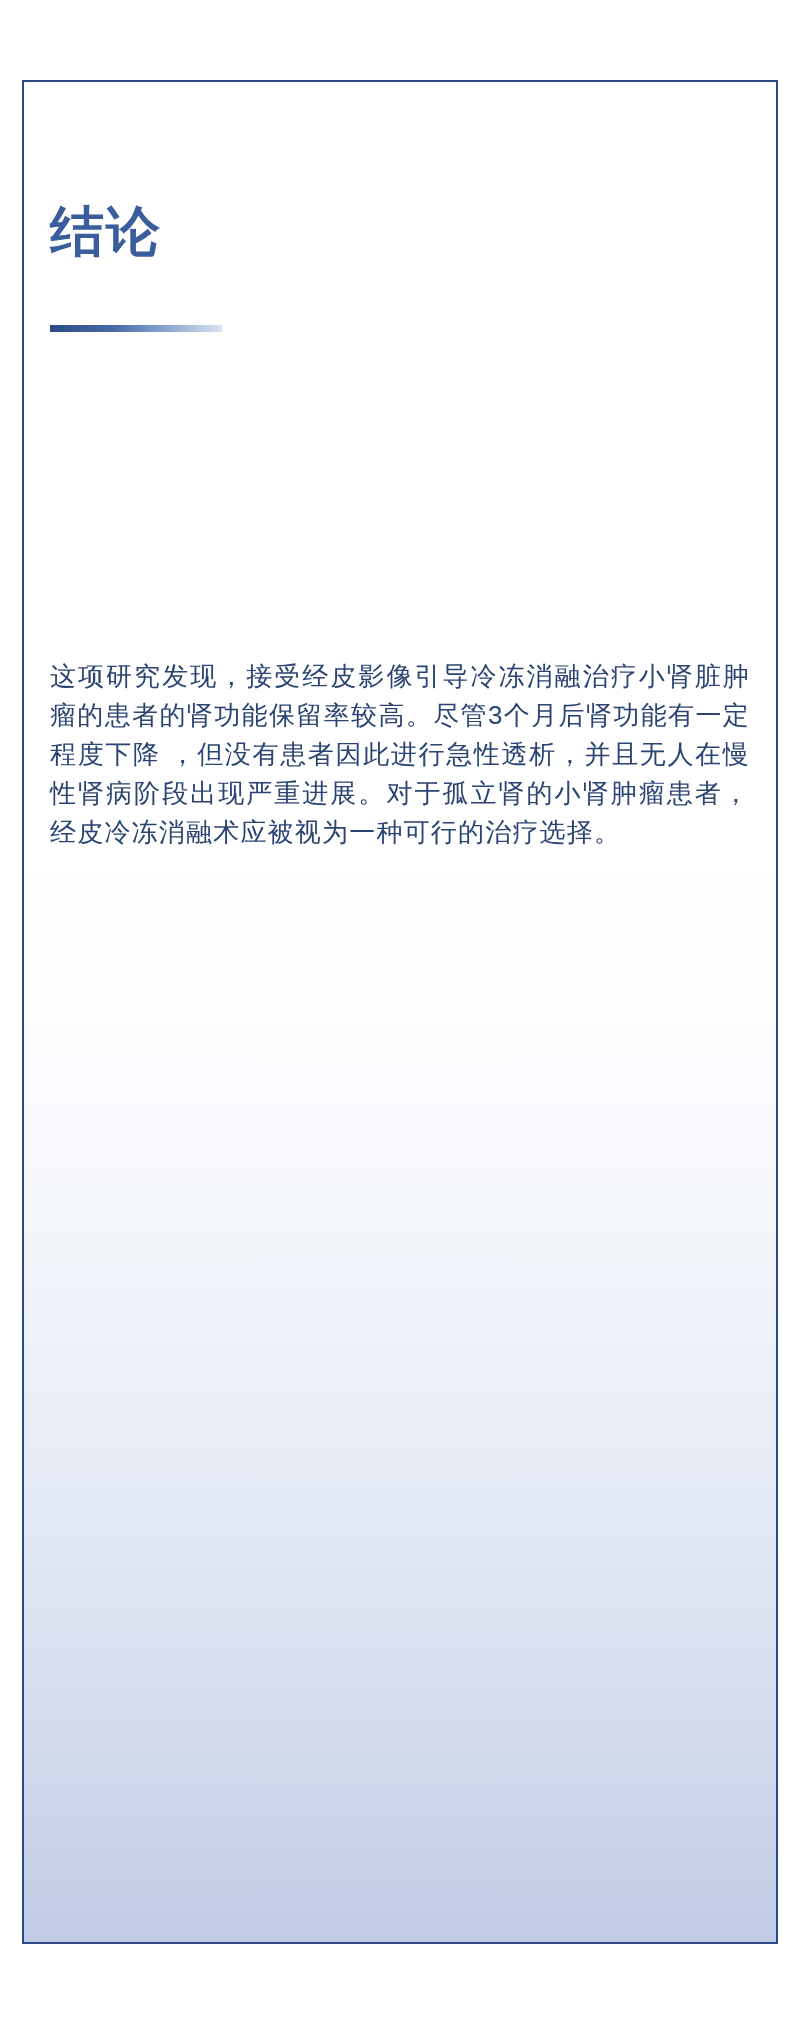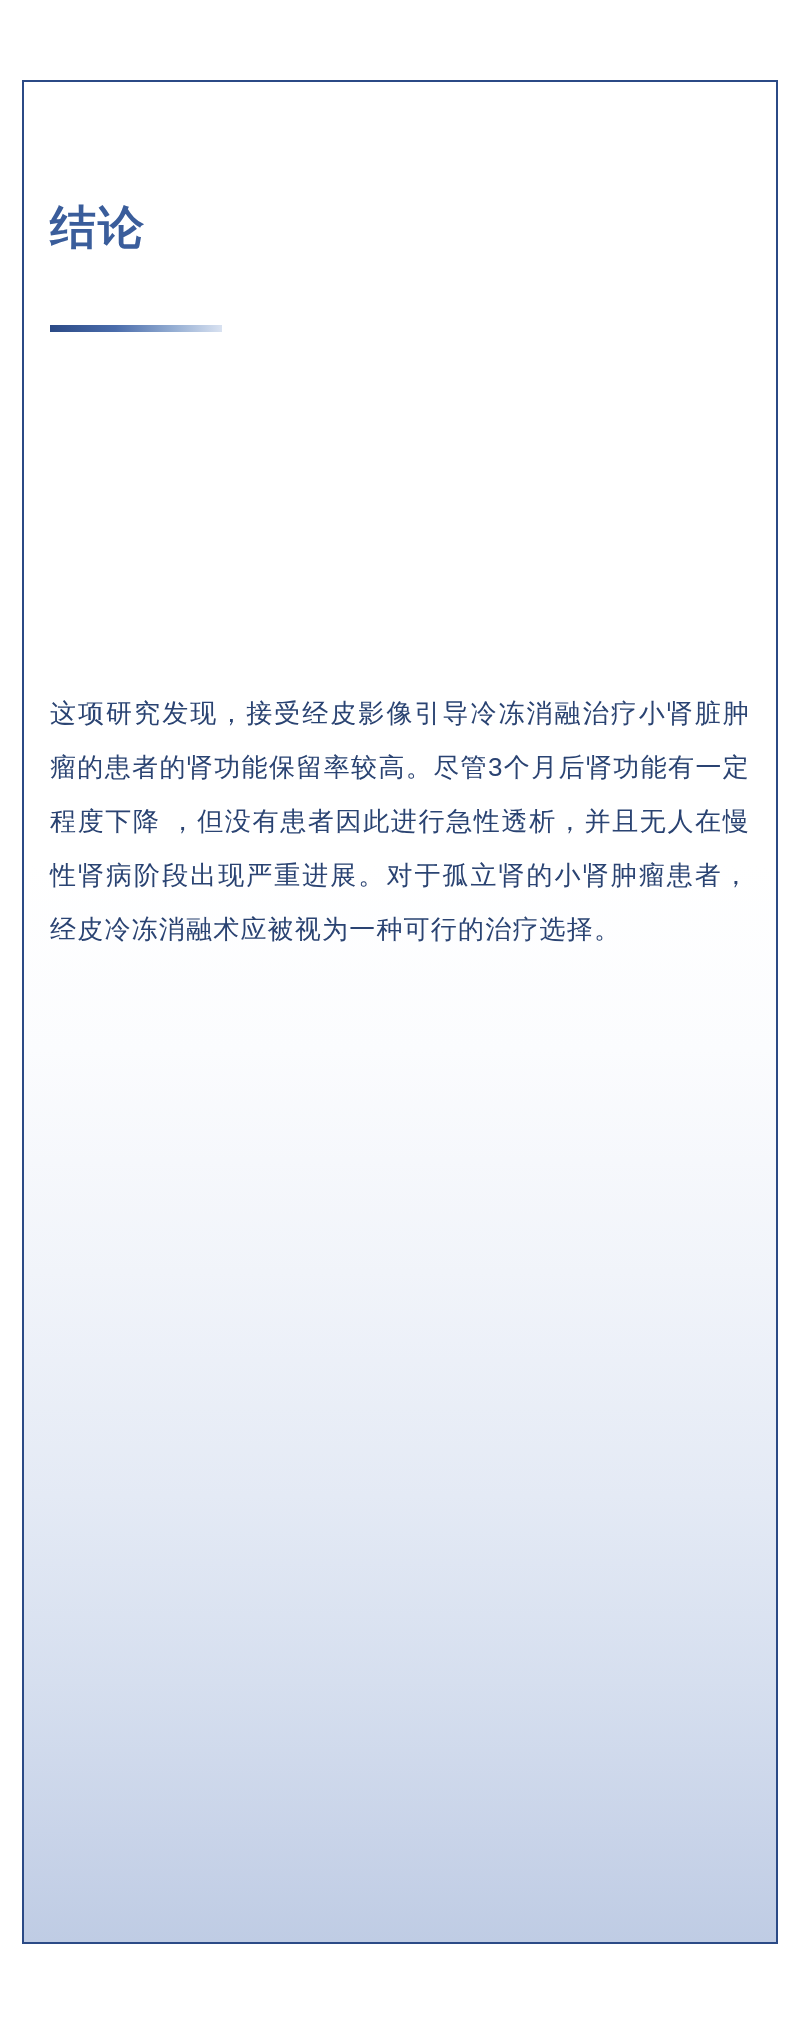--- a/index.html
+++ b/index.html
@@ -48,45 +48,45 @@
   .card-inner {
     position: absolute;
     left: 0; top: 0; right: 0; bottom: 0;
     padding: 0;
   }
 
   .heading {
     position: absolute;
     left: 26px;
     top: 122px;
-    font-size: 46px;
+    font-size: 54px;
     font-weight: bold;
     letter-spacing: 2px;
     color: #3a5d9b;
     line-height: 1;
     white-space: nowrap;
     text-align: center;
   }
 
   .rule {
     position: absolute;
     left: 26px;
     top: 243px;
     width: 172px;
     height: 7px;
     background: linear-gradient(to right, #2b4a86 0%, #4a6cab 38%, #95aed3 72%, #d9e2f1 100%);
   }
 
   .body-text {
     position: absolute;
     left: 26px;
-    top: 604px;
+    top: 575px;
     width: 700px;
     font-size: 26px;
-    line-height: 54px;
+    line-height: 39px;
     color: #2a4372;
     letter-spacing: 1.2px;
     text-align: justify;
     text-justify: inter-ideograph;
   }
 </style>
 </head>
 <body>
 
 <div class="page">

